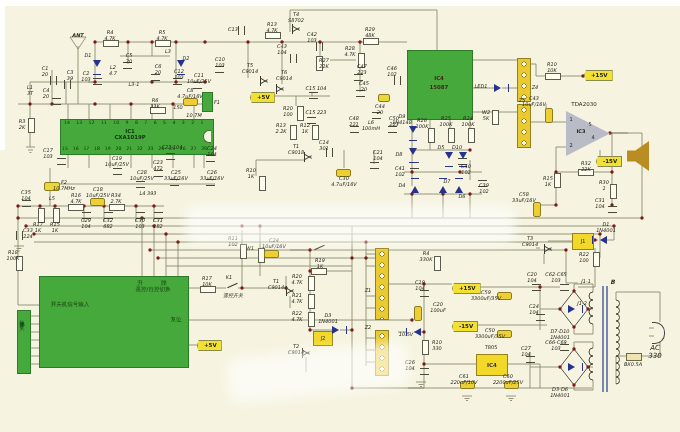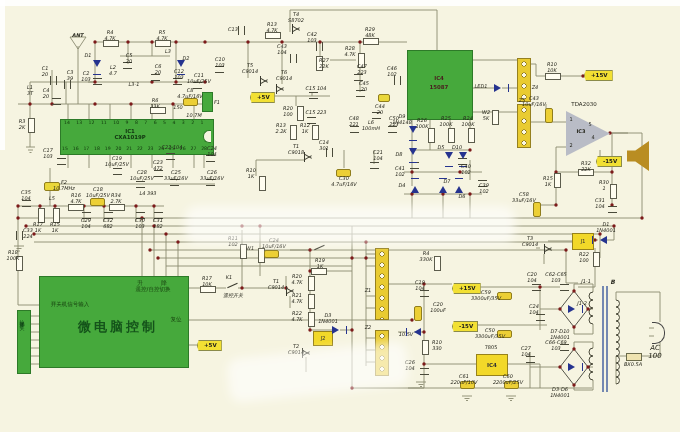--- a/index.html
+++ b/index.html
@@ -195,21 +195,20 @@
 <div class="pins" style="left:64px;top:120px;word-spacing:5px">14 13 12 11 10 9 8 7 6 5 4 3 2 1</div>
 <div class="icl" style="left:130px;top:128px">IC1</div>
 <div class="icl" style="left:130px;top:134px">CXA1019P</div>
 <div class="pins" style="left:62px;top:146px;word-spacing:3.4px">15 16 17 18 19 20 21 22 23 24 25 26 27 28</div>
 
 <div class="grn" style="left:407px;top:50px;width:64px;height:68px"></div>
 <div class="icl" style="left:439px;top:75px;color:#4a1f1f">IC4</div>
 <div class="icl" style="left:439px;top:84px;color:#4a1f1f">15087</div>
 
 <div class="grn" style="left:39px;top:276px;width:148px;height:90px"></div>
-<div class="mcut" style="left:78px;top:318px">微电脑控制</div>
 <div class="l gl" style="left:140px;top:280px;font-size:6px">升</div>
 <div class="l gl" style="left:164px;top:280px;font-size:6px">降</div>
 <div class="l gl" style="left:70px;top:301px;font-size:5.5px">开关机信号输入</div>
 <div class="l gl" style="left:153px;top:286px;font-size:5.5px">遥控/自控切换</div>
 <div class="l gl" style="left:176px;top:316px;font-size:5.5px">复位</div>
 
 <div class="grn" style="left:17px;top:310px;width:12px;height:62px"></div>
 <div class="sel" style="left:19px;top:315px">位选择开关</div>
 
 <div class="opamp"></div>
@@ -597,21 +596,21 @@
 104</i>
 <i class="l" style="left:464px;top:374px">C61
 220uF/10V</i>
 <i class="l" style="left:508px;top:374px">C60
 2200uF/25V</i>
 <i class="l" style="left:560px;top:329px">D7-D10
 1N4001</i>
 <i class="l" style="left:560px;top:387px">D3-D6
 1N4001</i>
 <i class="l" style="left:613px;top:279px;font-weight:bold;font-size:6px">B</i>
-<i class="l" style="left:655px;top:344px;font-size:7px">AC 100</i>
+<i class="l" style="left:655px;top:344px;font-size:7px">AC 330</i>
 <i class="l" style="left:633px;top:362px">BX0.5A</i>
 
 
 <div class="wm" style="left:185px;top:206px;width:330px;height:38px"></div>
 <div class="wm" style="left:228px;top:350px;width:180px;height:44px;transform:rotate(-6deg)"></div>
 <div class="white" style="left:0;top:0;width:680px;height:6px"></div>
 <div class="white" style="left:0;top:0;width:5px;height:150px"></div>
 
 </div>
 

